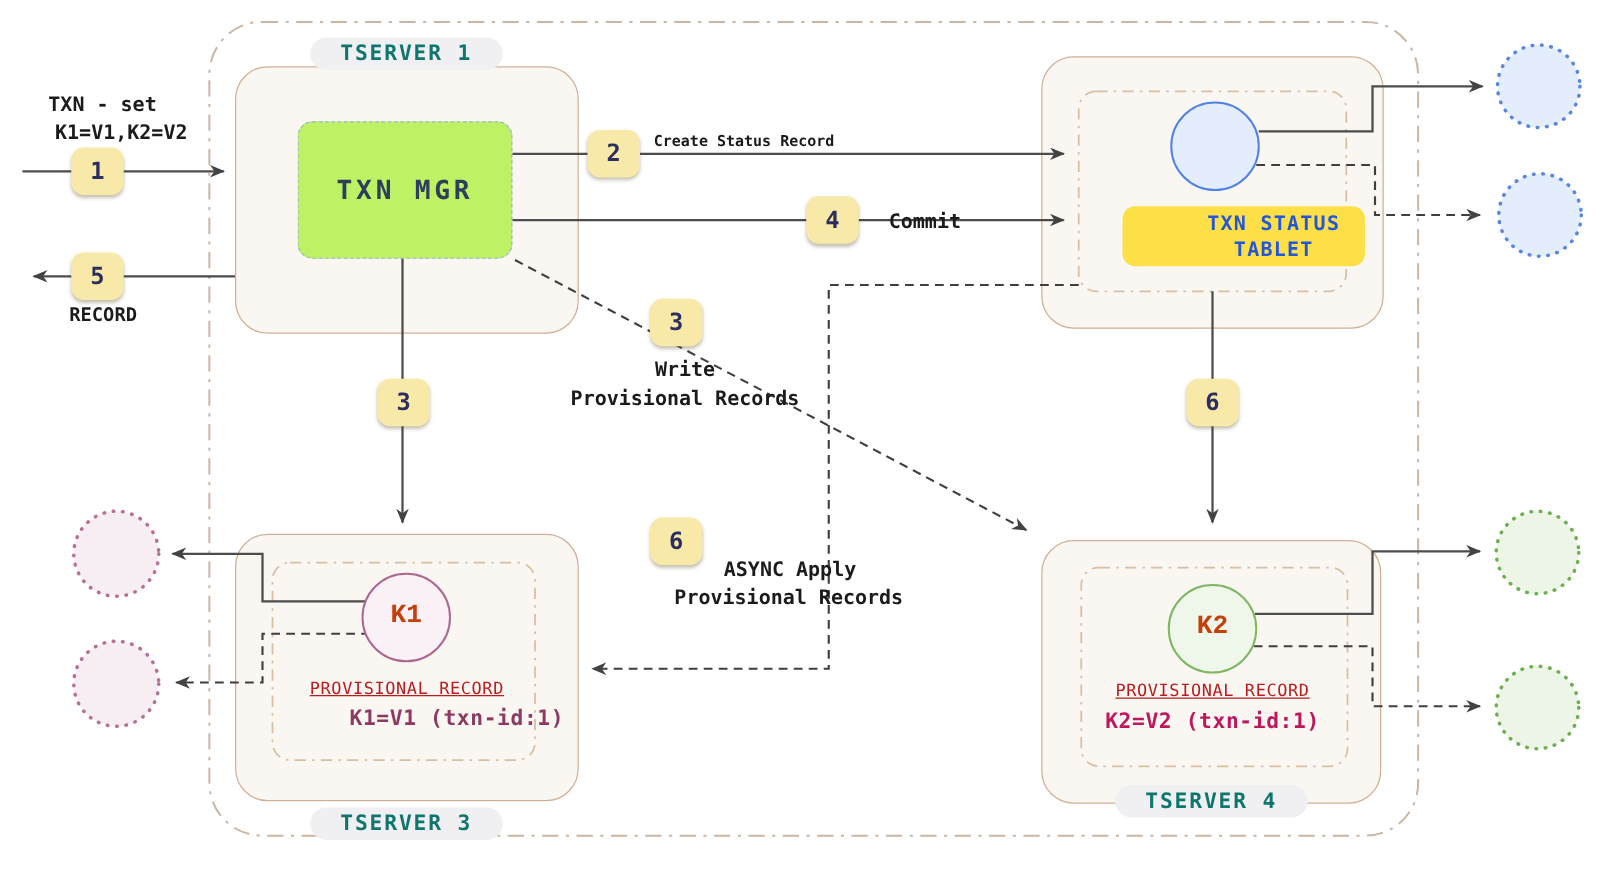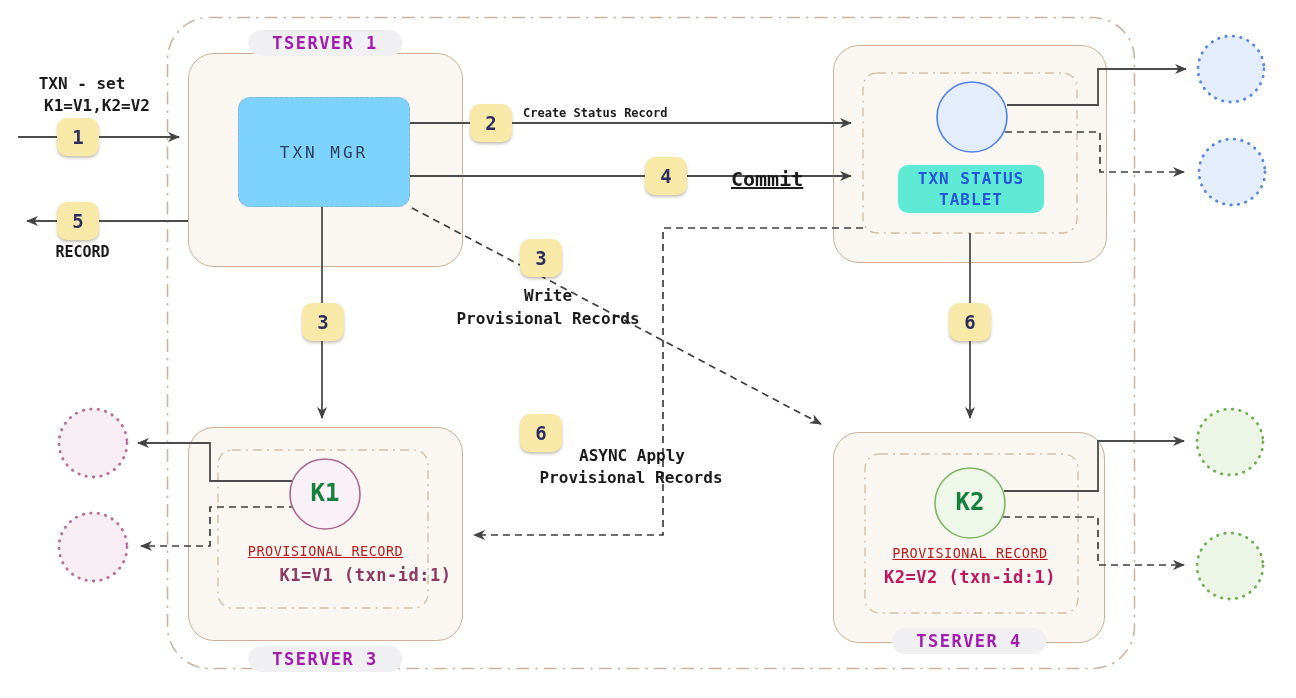--- a/index.html
+++ b/index.html
@@ -9,45 +9,45 @@
   }
   svg{position:absolute;left:0;top:0;}
   
   .tbox{
     position:absolute;background:#faf7f3;border:1.6px solid #d0b096;border-radius:26px;
     box-sizing:border-box;z-index:1;
   }
   
   .pill{
     position:absolute;transform:translateX(-50%);background:#f0f0f2;border-radius:14px;
-    padding:3px 24px;font-size:17px;font-weight:bold;color:#a21caf;letter-spacing:1.5px;
+    padding:3px 24px;font-size:17px;font-weight:bold;color:#0f766e;letter-spacing:1.5px;
     z-index:3;white-space:nowrap;
   }
   
   .txnmgr{
     position:absolute;left:238px;top:97px;width:172px;height:110px;box-sizing:border-box;
-    background:#7dd3fc;border:1.8px dashed #8fb3cf;border-radius:12px;z-index:1;
+    background:#bef264;border:1.8px dashed #8fb3cf;border-radius:12px;z-index:1;
     display:flex;align-items:center;justify-content:center;
-    font-size:16px;font-weight:normal;color:#2e3f5c;letter-spacing:3px;
+    font-size:21px;font-weight:bold;color:#2e3f5c;letter-spacing:3px;
   }
   
   .badge{
     position:absolute;width:42px;height:38px;background:#f8e9a9;border-radius:10px;
     box-shadow:0 2px 3px rgba(90,80,40,.35);display:flex;align-items:center;justify-content:center;
     font-size:19px;font-weight:bold;color:#2b2e5e;z-index:3;
   }
   
   .lbl{position:absolute;color:#1b1b1b;font-weight:bold;z-index:3;white-space:nowrap;}
   .center{text-align:center;}
   .tablet-label{
-    position:absolute;left:898px;top:165px;width:146px;height:48px;background:#5eead4;border-radius:10px;
+    position:absolute;left:898px;top:165px;width:146px;height:48px;background:#fde047;border-radius:10px;
     display:flex;flex-direction:column;align-items:center;justify-content:center;z-index:3;
-    color:#2456d8;font-weight:bold;font-size:16px;line-height:21px;letter-spacing:1px;
+    color:#2456d8;font-weight:bold;font-size:16px;line-height:21px;letter-spacing:1px;padding-left:48px;
   }
-  .keylbl{position:absolute;z-index:3;font-size:24px;font-weight:bold;color:#15803d;transform:translate(-50%,-50%);}
+  .keylbl{position:absolute;z-index:3;font-size:21px;font-weight:bold;color:#c2410c;transform:translate(-50%,-50%);font-family:Liberation Mono, monospace;}
   .rec-title{position:absolute;z-index:3;font-size:13.5px;color:#b91c1c;text-align:center;letter-spacing:.5px;text-decoration:underline;}
   .rec-value{position:absolute;z-index:3;font-size:17px;font-weight:bold;text-align:center;letter-spacing:.5px;}
 </style>
 </head>
 <body>
 
 <div id="stage">
 
   <div class="tbox" style="left:188px;top:53px;width:275px;height:214px;"></div>
   <div class="tbox" style="left:833px;top:45px;width:274px;height:218px;"></div>
@@ -116,21 +116,21 @@
   <div class="badge" style="left:645px;top:157px;">4</div>
   <div class="badge" style="left:57px;top:202px;">5</div>
   <div class="badge" style="left:949px;top:303px;">6</div>
   <div class="badge" style="left:520px;top:414px;">6</div>
 
   <div class="lbl center" style="left:14px;top:74px;width:136px;font-size:16px;">TXN - set</div>
   <div class="lbl center" style="left:14px;top:96px;width:136px;font-size:16px;text-align:right;">K1=V1,K2=V2</div>
   <div class="lbl center" style="left:40px;top:243px;width:85px;font-size:15px;">RECORD</div>
 
   <div class="lbl" style="left:523px;top:106px;font-size:12px;">Create Status Record</div>
-  <div class="lbl" style="left:731px;top:167px;font-size:20px;text-decoration:underline;">Commit</div>
+  <div class="lbl" style="left:711px;top:167px;font-size:16px;">Commit</div>
   <div class="lbl center" style="left:478px;top:286px;width:140px;font-size:16px;">Write</div>
   <div class="lbl center" style="left:443px;top:309px;width:210px;font-size:16px;">Provisional Records</div>
   <div class="lbl center" style="left:562px;top:446px;width:140px;font-size:16px;">ASYNC Apply</div>
   <div class="lbl center" style="left:526px;top:468px;width:210px;font-size:16px;">Provisional Records</div>
 
   <div class="tablet-label">
     <span>TXN STATUS</span>
     <span>TABLET</span>
   </div>
 

